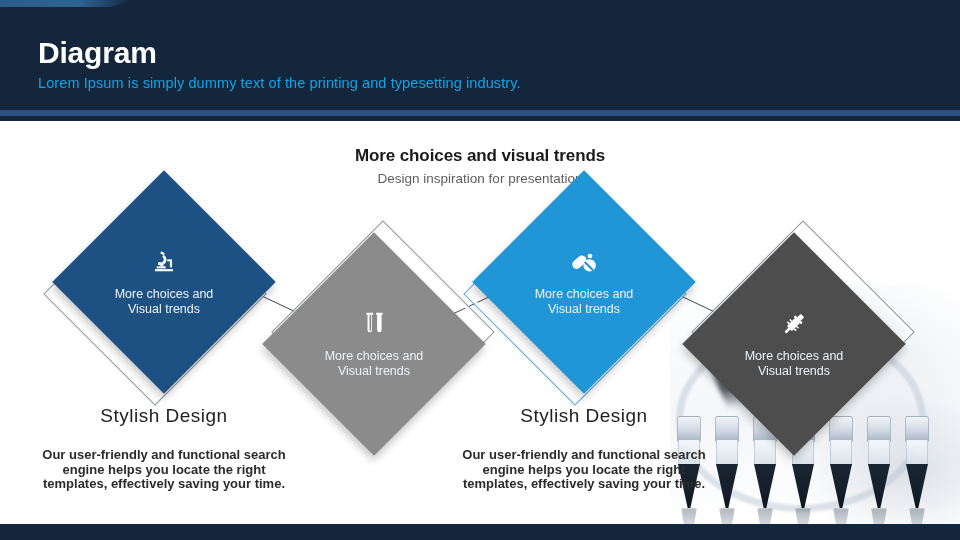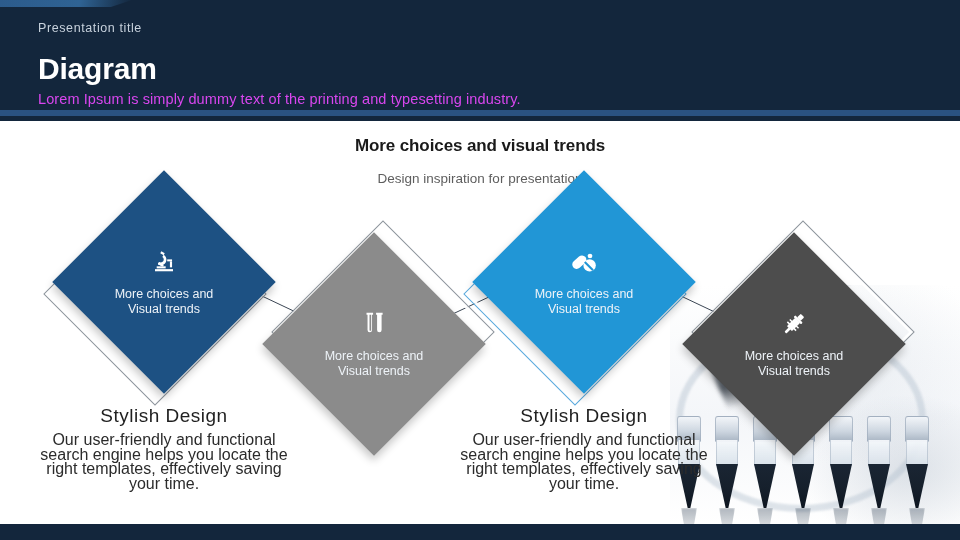--- a/index.html
+++ b/index.html
@@ -32,21 +32,21 @@
   #header-text { position: absolute; left: 38px; top: 20px; }
   #pres-title {
     font-size: 12.5px; color: #c8d2dd; letter-spacing: .6px;
     font-weight: 400; line-height: 16px;
   }
   #main-title {
     font-size: 30px; color: #ffffff; font-weight: bold;
     line-height: 36px; letter-spacing: -.2px; margin-top: 15px;
   }
   #subtitle {
-    font-size: 14.5px; color: #d946ef; font-weight: 400;
+    font-size: 14.5px; color: #0ea5e9; font-weight: 400;
     line-height: 20px; margin-top: 2px; letter-spacing: .1px;
   }
   #header-stripe {
     position: absolute; left: 0; top: 110px;
     width: 960px; height: 6px; background: #2a5281;
   }
   #header-stripe2 {
     position: absolute; left: 0; top: 116px;
     width: 960px; height: 5px; background: #13263c;
   }
@@ -128,21 +128,21 @@
   .tube .reflect {
     position: absolute; top: 92px; left: 5px;
     width: 16px; height: 34px;
     background: linear-gradient(180deg, rgba(60,76,94,.40), rgba(255,255,255,0));
     clip-path: polygon(0 0, 100% 0, 62% 100%, 38% 100%);
     filter: blur(1px);
   }
 
   
   #chart-title {
-    position: absolute; left: 0; top: 136px; width: 960px;
+    position: absolute; left: 0; top: 146px; width: 960px;
     text-align: center; font-size: 17px; font-weight: bold;
     color: #1a1a1a; letter-spacing: -.1px;
   }
   #chart-subtitle {
     position: absolute; left: 0; top: 171px; width: 960px;
     text-align: center; font-size: 13.5px; color: #5e5e5e;
     font-weight: 400;
   }
 
   
@@ -188,22 +188,22 @@
     font-weight: 400; width: 150px;
   }
 
   
   .caption { position: absolute; width: 260px; text-align: center; }
   .cap-title {
     font-size: 19px; color: #1f1f1f; font-weight: 400;
     letter-spacing: .5px; line-height: 24px;
   }
   .cap-body {
-    font-size: 16px; color: #2b2b2b; line-height: 14.5px;
-    margin-top: 5px; font-weight: 400;
+    font-size: 13px; color: #2b2b2b; line-height: 14.5px;
+    margin-top: 20px; font-weight: 700;
   }
 </style>
 </head>
 <body>
 
 <div id="slide">
 
   <div id="lab-photo">
     <div class="lab-bg"></div>
     <div class="lab-dish"></div>
@@ -255,21 +255,20 @@
       <div class="cap"></div>
         <div class="body"></div>
         <div class="cone"></div>
         <div class="reflect"></div>
     </div>
   </div>
 
   <div id="header">
     <div id="header-accent"></div>
     <div id="header-text">
-      <div id="pres-title">Presentation title</div>
       <div id="main-title">Diagram</div>
       <div id="subtitle">Lorem Ipsum is simply dummy text of the printing and typesetting industry.</div>
     </div>
   </div>
   <div id="header-stripe"></div>
   <div id="header-stripe2"></div>
 
   <div id="chart-title">More choices and visual trends</div>
   <div id="chart-subtitle">Design inspiration for presentation</div>
 

